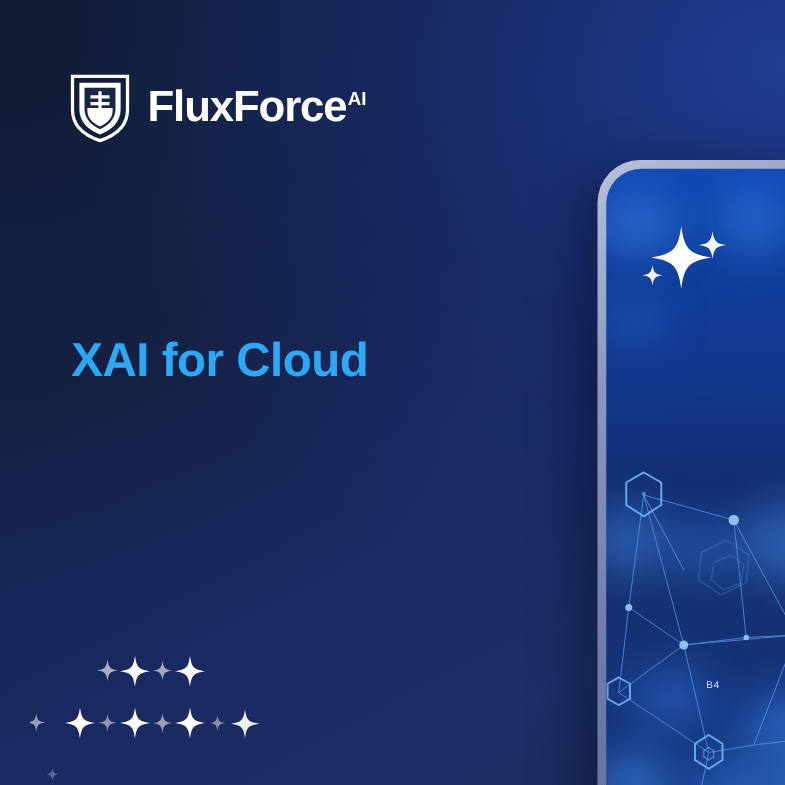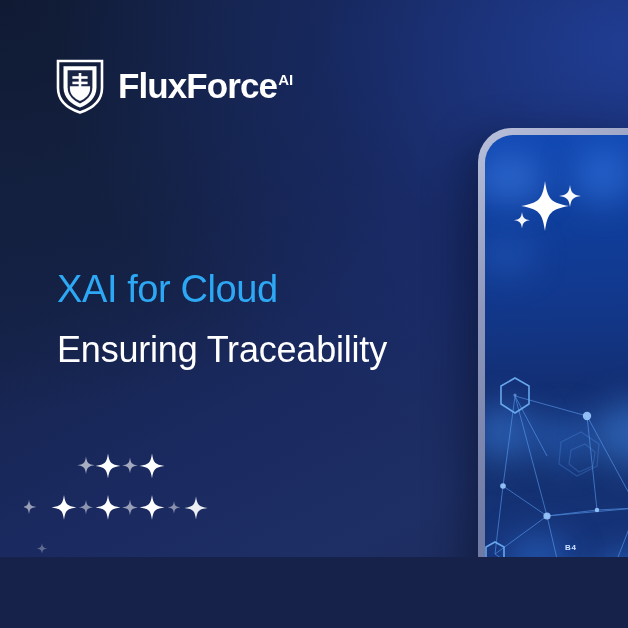--- a/index.html
+++ b/index.html
@@ -4,21 +4,21 @@
 <style>
   * { margin:0; padding:0; box-sizing:border-box; }
   html,body { width:628px; height:628px; overflow:hidden; }
   body {
     font-family:"Liberation Sans", sans-serif;
     background:#16224a;
   }
 
   #poster{
     position:relative;
-    width:628px; height:557px;
+    width:628px; height:628px;
     overflow:hidden;
     background:
       radial-gradient(130% 105% at 100% 8%, rgba(32,62,150,0.95) 0%, rgba(26,46,116,0.55) 38%, rgba(18,30,75,0) 70%),
       radial-gradient(120% 120% at 0% 0%, #101a33 0%, #13203f 30%, rgba(19,32,63,0) 62%),
       linear-gradient(152deg, #121c36 0%, #15224a 32%, #1a2a60 62%, #1e2f66 82%, #1d2a58 100%);
   }
 
   
   .logo-row{
     position:absolute; left:55px; top:57px;
@@ -44,21 +44,21 @@
 
   
   .copy{
     position:absolute;
     left:57px; top:262px;
     width:430px;
   }
   .headline{
     color:#2da8f5;
     font-size:38px;
-    font-weight:normal;
+    font-weight:bold;
     line-height:1.47;
     letter-spacing:-0.4px;
   }
   .subhead{
     color:#ffffff;
     font-size:36px;
     font-weight:normal;
     line-height:1.56;
     letter-spacing:-0.2px;
     margin-top:4px;
@@ -86,21 +86,21 @@
   .scr-glow{ position:absolute; border-radius:50%; filter:blur(17px); }
 
   .sparkles{ position:absolute; left:22px; top:38px; width:92px; height:72px; }
 
   .netgraph{ position:absolute; left:0; bottom:0; width:100%; height:300px; }
 
   .node-label{
     position:absolute;
     color:#cfe4ff;
     font-size:8px;
-    font-weight:bold;
+    font-weight:normal;
     letter-spacing:0.6px;
     text-shadow:0 0 5px rgba(20,60,160,0.95);
   }
 
   
   .grid-decor{ position:absolute; left:24px; bottom:0; width:190px; height:110px; }
 </style>
 </head>
 <body>
 
@@ -119,21 +119,20 @@
       </svg>
     </span>
     <span class="logo-text"><span>FluxForce</span><sup class="logo-sup">AI</sup></span>
   </div>
 
   <div class="copy">
     <div class="headline">
       <div>XAI for Cloud</div>
     </div>
     <div class="subhead">
-      <div>Ensuring Traceability</div>
     </div>
   </div>
 
   <div class="phone">
     <div class="phone-screen">
 
       <div class="scr-glow" style="left:-10px; top:20px; width:70px; height:48px; background:rgba(80,150,255,0.42);"></div>
       <div class="scr-glow" style="left:88px; top:14px; width:60px; height:54px; background:rgba(70,145,255,0.40);"></div>
       <div class="scr-glow" style="left:-6px; top:104px; width:56px; height:34px; background:rgba(60,130,240,0.30);"></div>
       <div class="scr-glow" style="left:-14px; top:272px; width:66px; height:52px; background:rgba(70,150,255,0.45);"></div>

